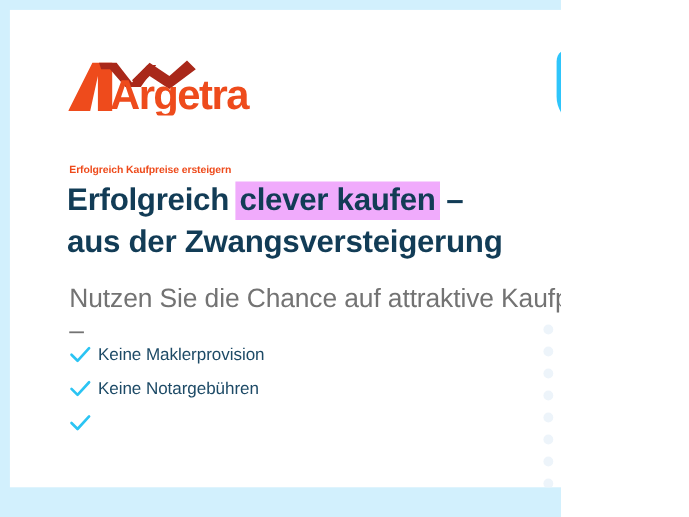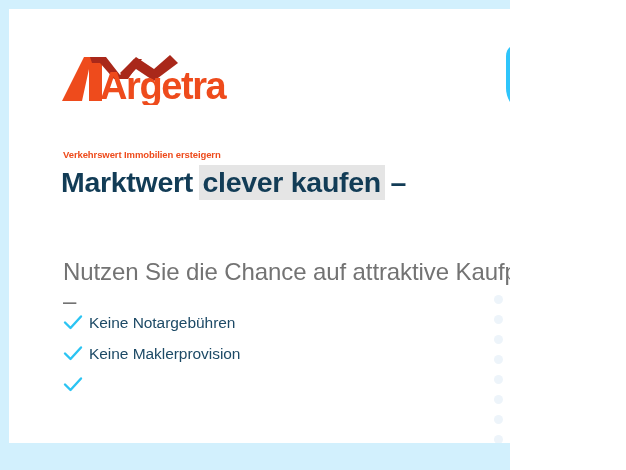--- a/index.html
+++ b/index.html
@@ -91,21 +91,21 @@
     left: 52px;
     top: 135px;
     width: 500px;
     font-size: 28.5px;
     font-weight: bold;
     color: #123c56;
     line-height: 38px;
     letter-spacing: -0.3px;
   }
   .headline .hl {
-    background: #e5e5e5;
+    background: #f0abfc;
     padding: 1px 4px 2px 4px;
     margin: 0 -2px;
   }
   .headline-line2 { display: block; }
 
   
   .subhead {
     position: absolute;
     left: 54px;
     top: 224px;
@@ -200,65 +200,66 @@
         <svg width="190" height="52" viewBox="0 0 190 52" xmlns="http://www.w3.org/2000/svg">
 
           <polygon points="20,48 0,48 22,4 40,4 40,48 27,48 27,16" fill="#ee4b1c"></polygon>
 
           <polygon points="28,4 44,4 58,22 72,6 80,6 66,26 52,26 38,10 30,10" fill="#a9281a"></polygon>
           <polygon points="58,20 74,4 92,16 108,2 116,10 92,28 74,16 64,26" fill="#a9281a"></polygon>
 
           <text x="38" y="46" font-family="'Liberation Sans', sans-serif" font-size="38" font-weight="bold" fill="#ee4b1c" letter-spacing="-1.4">Argetra</text>
         </svg>
       </div>
-      <div class="logo-tagline">Verkehrswert Immobilien ersteigern</div>
+      <div class="logo-tagline">Erfolgreich Kaufpreise ersteigern</div>
     </div>
 
     <div class="badge">
       <svg width="92" height="88" viewBox="0 0 92 88" xmlns="http://www.w3.org/2000/svg">
         <path d="M12 16 C12 8 18 4 26 4 L66 4 C74 4 80 8 80 16 L80 48 C80 66 62 78 46 84 C30 78 12 66 12 48 Z" fill="#2ec5fb"></path>
         <path d="M19 19 C19 13 23.5 10.5 29 10.5 L63 10.5 C68.5 10.5 73 13 73 19 L73 47 C73 61 58 71.5 46 76.5 C34 71.5 19 61 19 47 Z" fill="none" stroke="#ffffff" stroke-width="2.2"></path>
         <text x="46" y="38" text-anchor="middle" font-family="'Liberation Sans', sans-serif" font-size="14.5" font-weight="bold" fill="#ffffff" letter-spacing="0.2">MARKT</text>
         <text x="46" y="52" text-anchor="middle" font-family="'Liberation Sans', sans-serif" font-size="14.5" font-weight="bold" fill="#ffffff" letter-spacing="0.2">FÜHRER</text>
         <g fill="#ffffff">
           <polygon points="31,60 33,65 38.5,65 34.2,68.3 35.8,73.5 31,70.3 26.2,73.5 27.8,68.3 23.5,65 29,65"></polygon>
           <polygon points="46,56 48.6,62.4 55.5,62.4 50,66.5 52,73.5 46,69.4 40,73.5 42,66.5 36.5,62.4 43.4,62.4"></polygon>
           <polygon points="61,60 63,65 68.5,65 64.2,68.3 65.8,73.5 61,70.3 56.2,73.5 57.8,68.3 53.5,65 59,65"></polygon>
         </g>
       </svg>
     </div>
 
     <h1 class="headline">
-      <span>Marktwert </span><span class="hl">clever kaufen</span><span> –</span>
+      <span>Erfolgreich </span><span class="hl">clever kaufen</span><span> –</span>
+      <span class="headline-line2">aus der Zwangsversteigerung</span>
     </h1>
 
     <p class="subhead">
       <span>Nutzen Sie die Chance auf attraktive Kaufpreise –</span>
     </p>
 
     <ul class="checklist">
+      <li class="check-item">
+        <span class="check-icon">
+          <svg width="20" height="17" viewBox="0 0 20 17" xmlns="http://www.w3.org/2000/svg">
+            <path d="M2 8.5 L7.5 14 L18 2.5" fill="none" stroke="currentColor" stroke-width="2.4" stroke-linecap="round" stroke-linejoin="round"></path>
+          </svg>
+        </span>
+        <span class="check-label">Keine Maklerprovision</span>
+      </li>
       <li class="check-item">
         <span class="check-icon">
           <svg width="20" height="17" viewBox="0 0 20 17" xmlns="http://www.w3.org/2000/svg">
             <path d="M2 8.5 L7.5 14 L18 2.5" fill="none" stroke="currentColor" stroke-width="2.4" stroke-linecap="round" stroke-linejoin="round"></path>
           </svg>
         </span>
         <span class="check-label">Keine Notargebühren</span>
       </li>
       <li class="check-item">
         <span class="check-icon">
           <svg width="20" height="17" viewBox="0 0 20 17" xmlns="http://www.w3.org/2000/svg">
             <path d="M2 8.5 L7.5 14 L18 2.5" fill="none" stroke="currentColor" stroke-width="2.4" stroke-linecap="round" stroke-linejoin="round"></path>
           </svg>
         </span>
-        <span class="check-label">Keine Maklerprovision</span>
-      </li>
-      <li class="check-item">
-        <span class="check-icon">
-          <svg width="20" height="17" viewBox="0 0 20 17" xmlns="http://www.w3.org/2000/svg">
-            <path d="M2 8.5 L7.5 14 L18 2.5" fill="none" stroke="currentColor" stroke-width="2.4" stroke-linecap="round" stroke-linejoin="round"></path>
-          </svg>
-        </span>
       </li>
     </ul>
 
   </div>
 </div>
 
 </body></html>

